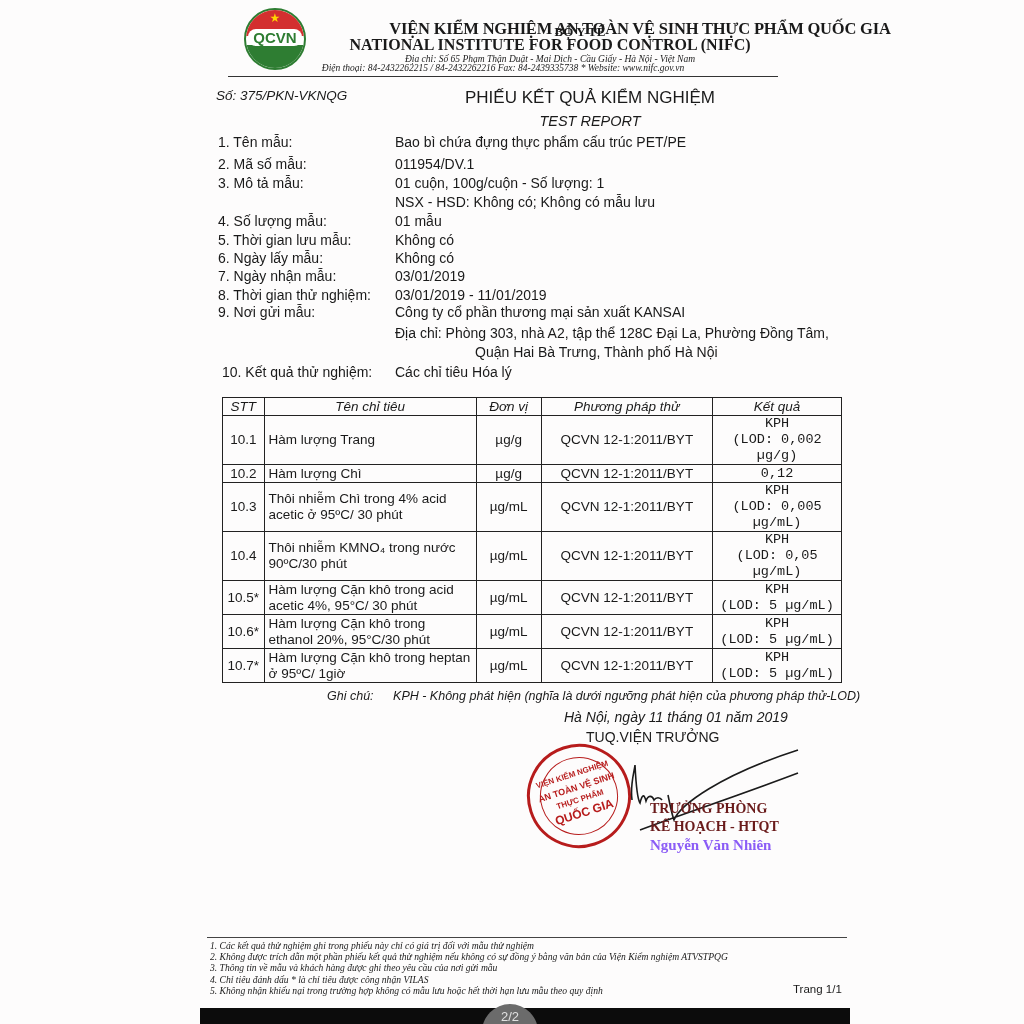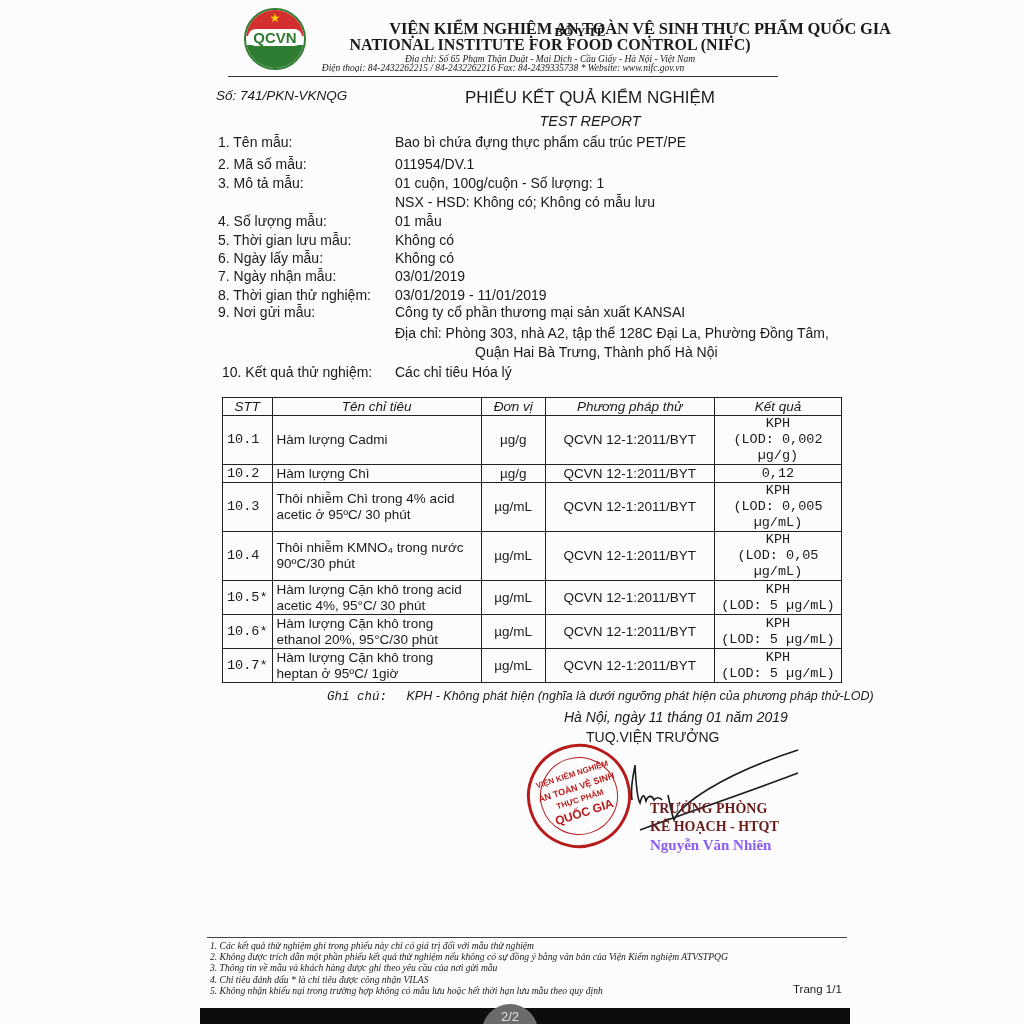--- a/index.html
+++ b/index.html
@@ -32,29 +32,29 @@
   .subtitle { position: absolute; left: 440px; top: 113px; width: 300px; text-align: center; font-size: 14.5px; font-style: italic; }
 
   .field { position: absolute; font-size: 14px; white-space: nowrap; line-height: 17px; }
   .lbl { left: 218px; }
   .val { left: 395px; }
 
   
   table.res { position: absolute; left: 222px; top: 397px; width: 620px; border-collapse: collapse; font-size: 13.5px; }
   table.res th, table.res td { border: 1.3px solid #222; padding: 0 4px; line-height: 16px; }
   table.res th { font-weight: normal; font-style: italic; height: 17px; }
-  table.res td.stt { text-align: left; width: 32px; font-family: Liberation Mono, monospace; }
+  table.res td.stt { text-align: center; width: 32px; }
   table.res td.name { text-align: left; width: 200px; }
   table.res td.unit { text-align: center; width: 55px; }
   table.res td.method { text-align: center; width: 160px; }
   table.res td.result { text-align: center; width: 118px; font-family: Liberation Mono, monospace; }
   table.res td.stt, table.res td.unit, table.res td.method { vertical-align: middle; }
 
   .note { position: absolute; left: 327px; top: 689px; font-size: 12.5px; font-style: italic; white-space: nowrap; }
-  .note .k { margin-right: 16px; font-family: Liberation Mono, monospace; }
+  .note .k { margin-right: 16px; }
   .place-date { position: absolute; left: 564px; top: 709px; font-size: 14px; font-style: italic; white-space: nowrap; }
   .tuq { position: absolute; left: 586px; top: 729px; font-size: 14px; white-space: nowrap; }
 
   .stamp { position: absolute; left: 527px; top: 744px; width: 104px; height: 104px; border-radius: 50%;
            border: 3px solid #b71c1c; color: #b71c1c; box-sizing: border-box; transform: rotate(-18deg); }
   .stamp .inner { position: absolute; left: 10px; top: 10px; right: 10px; bottom: 10px; border-radius: 50%; border: 1.5px solid #b71c1c; }
   .stamp .t { position: absolute; left: 0; width: 100%; text-align: center; font-weight: bold; white-space: nowrap; }
   .stamp .l1 { top: 22px; font-size: 8px; }
   .stamp .l2 { top: 35px; font-size: 9px; }
   .stamp .l3 { top: 48px; font-size: 8px; }
@@ -83,21 +83,21 @@
     <div class="star">★</div>
     <div class="txt">QCVN</div>
   </div>
   <div class="h-line h-boyte serif">BỘ Y TẾ</div>
   <div class="h-line h-vn serif">VIỆN KIỂM NGHIỆM AN TOÀN VỆ SINH THỰC PHẨM QUỐC GIA</div>
   <div class="h-line h-en serif">NATIONAL INSTITUTE FOR FOOD CONTROL (NIFC)</div>
   <div class="h-line h-addr serif">Địa chỉ: Số 65 Phạm Thận Duật - Mai Dịch - Cầu Giấy - Hà Nội - Việt Nam</div>
   <div class="h-line h-phone serif">Điện thoại: 84-2432262215 / 84-2432262216  Fax: 84-2439335738 * Website: www.nifc.gov.vn</div>
   <div class="h-rule"></div>
 
-  <div class="so">Số: 741/PKN-VKNQG</div>
+  <div class="so">Số: 375/PKN-VKNQG</div>
   <div class="title">PHIẾU KẾT QUẢ KIỂM NGHIỆM</div>
   <div class="subtitle">TEST REPORT</div>
 
   <div class="field lbl" style="top:134px">1. Tên mẫu:</div>
   <div class="field val" style="top:134px">Bao bì chứa đựng thực phẩm cấu trúc PET/PE</div>
 
   <div class="field lbl" style="top:156px">2. Mã số mẫu:</div>
   <div class="field val" style="top:156px">011954/DV.1</div>
 
   <div class="field lbl" style="top:175px">3. Mô tả mẫu:</div>
@@ -133,21 +133,21 @@
         <th>STT</th>
         <th>Tên chỉ tiêu</th>
         <th>Đơn vị</th>
         <th>Phương pháp thử</th>
         <th>Kết quả</th>
       </tr>
     </thead>
     <tbody>
       <tr style="height:34px">
         <td class="stt">10.1</td>
-        <td class="name">Hàm lượng Cadmi</td>
+        <td class="name">Hàm lượng Trang</td>
         <td class="unit">µg/g</td>
         <td class="method">QCVN 12-1:2011/BYT</td>
         <td class="result">
             <div>KPH</div>
             <div>(LOD: 0,002 µg/g)</div>
           </td>
       </tr>
       <tr style="height:18px">
         <td class="stt">10.2</td>
         <td class="name">Hàm lượng Chì</td>

